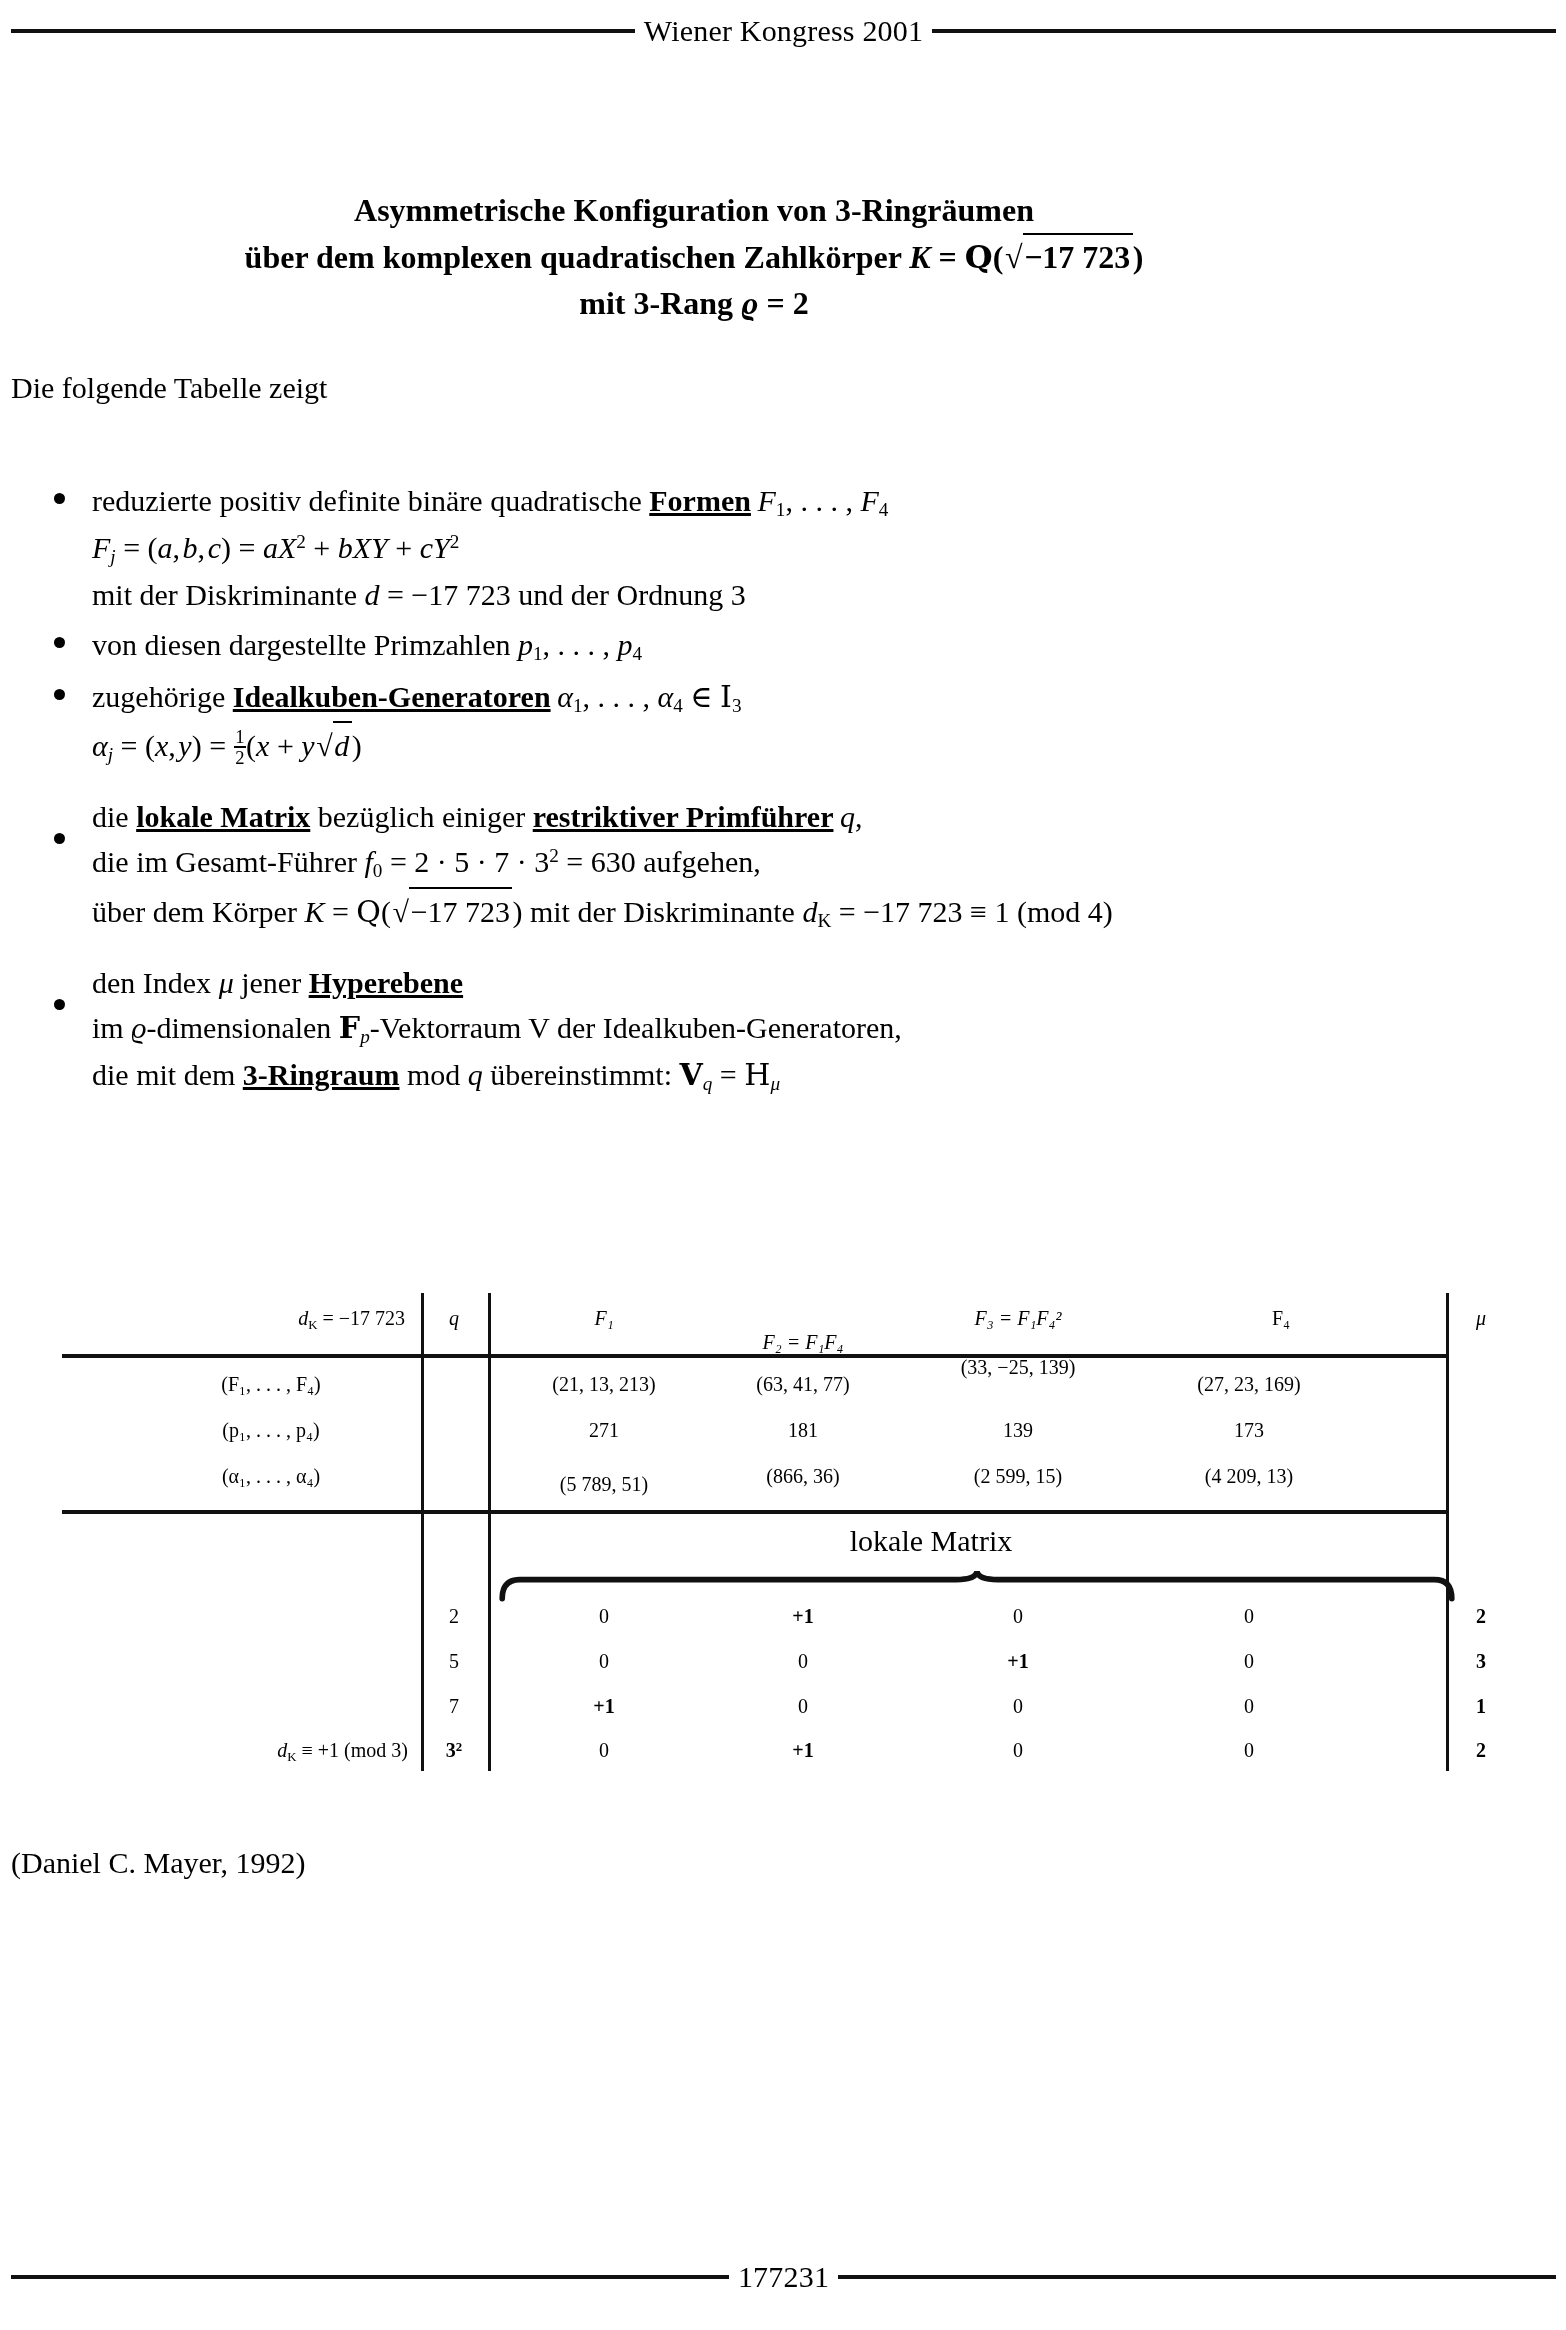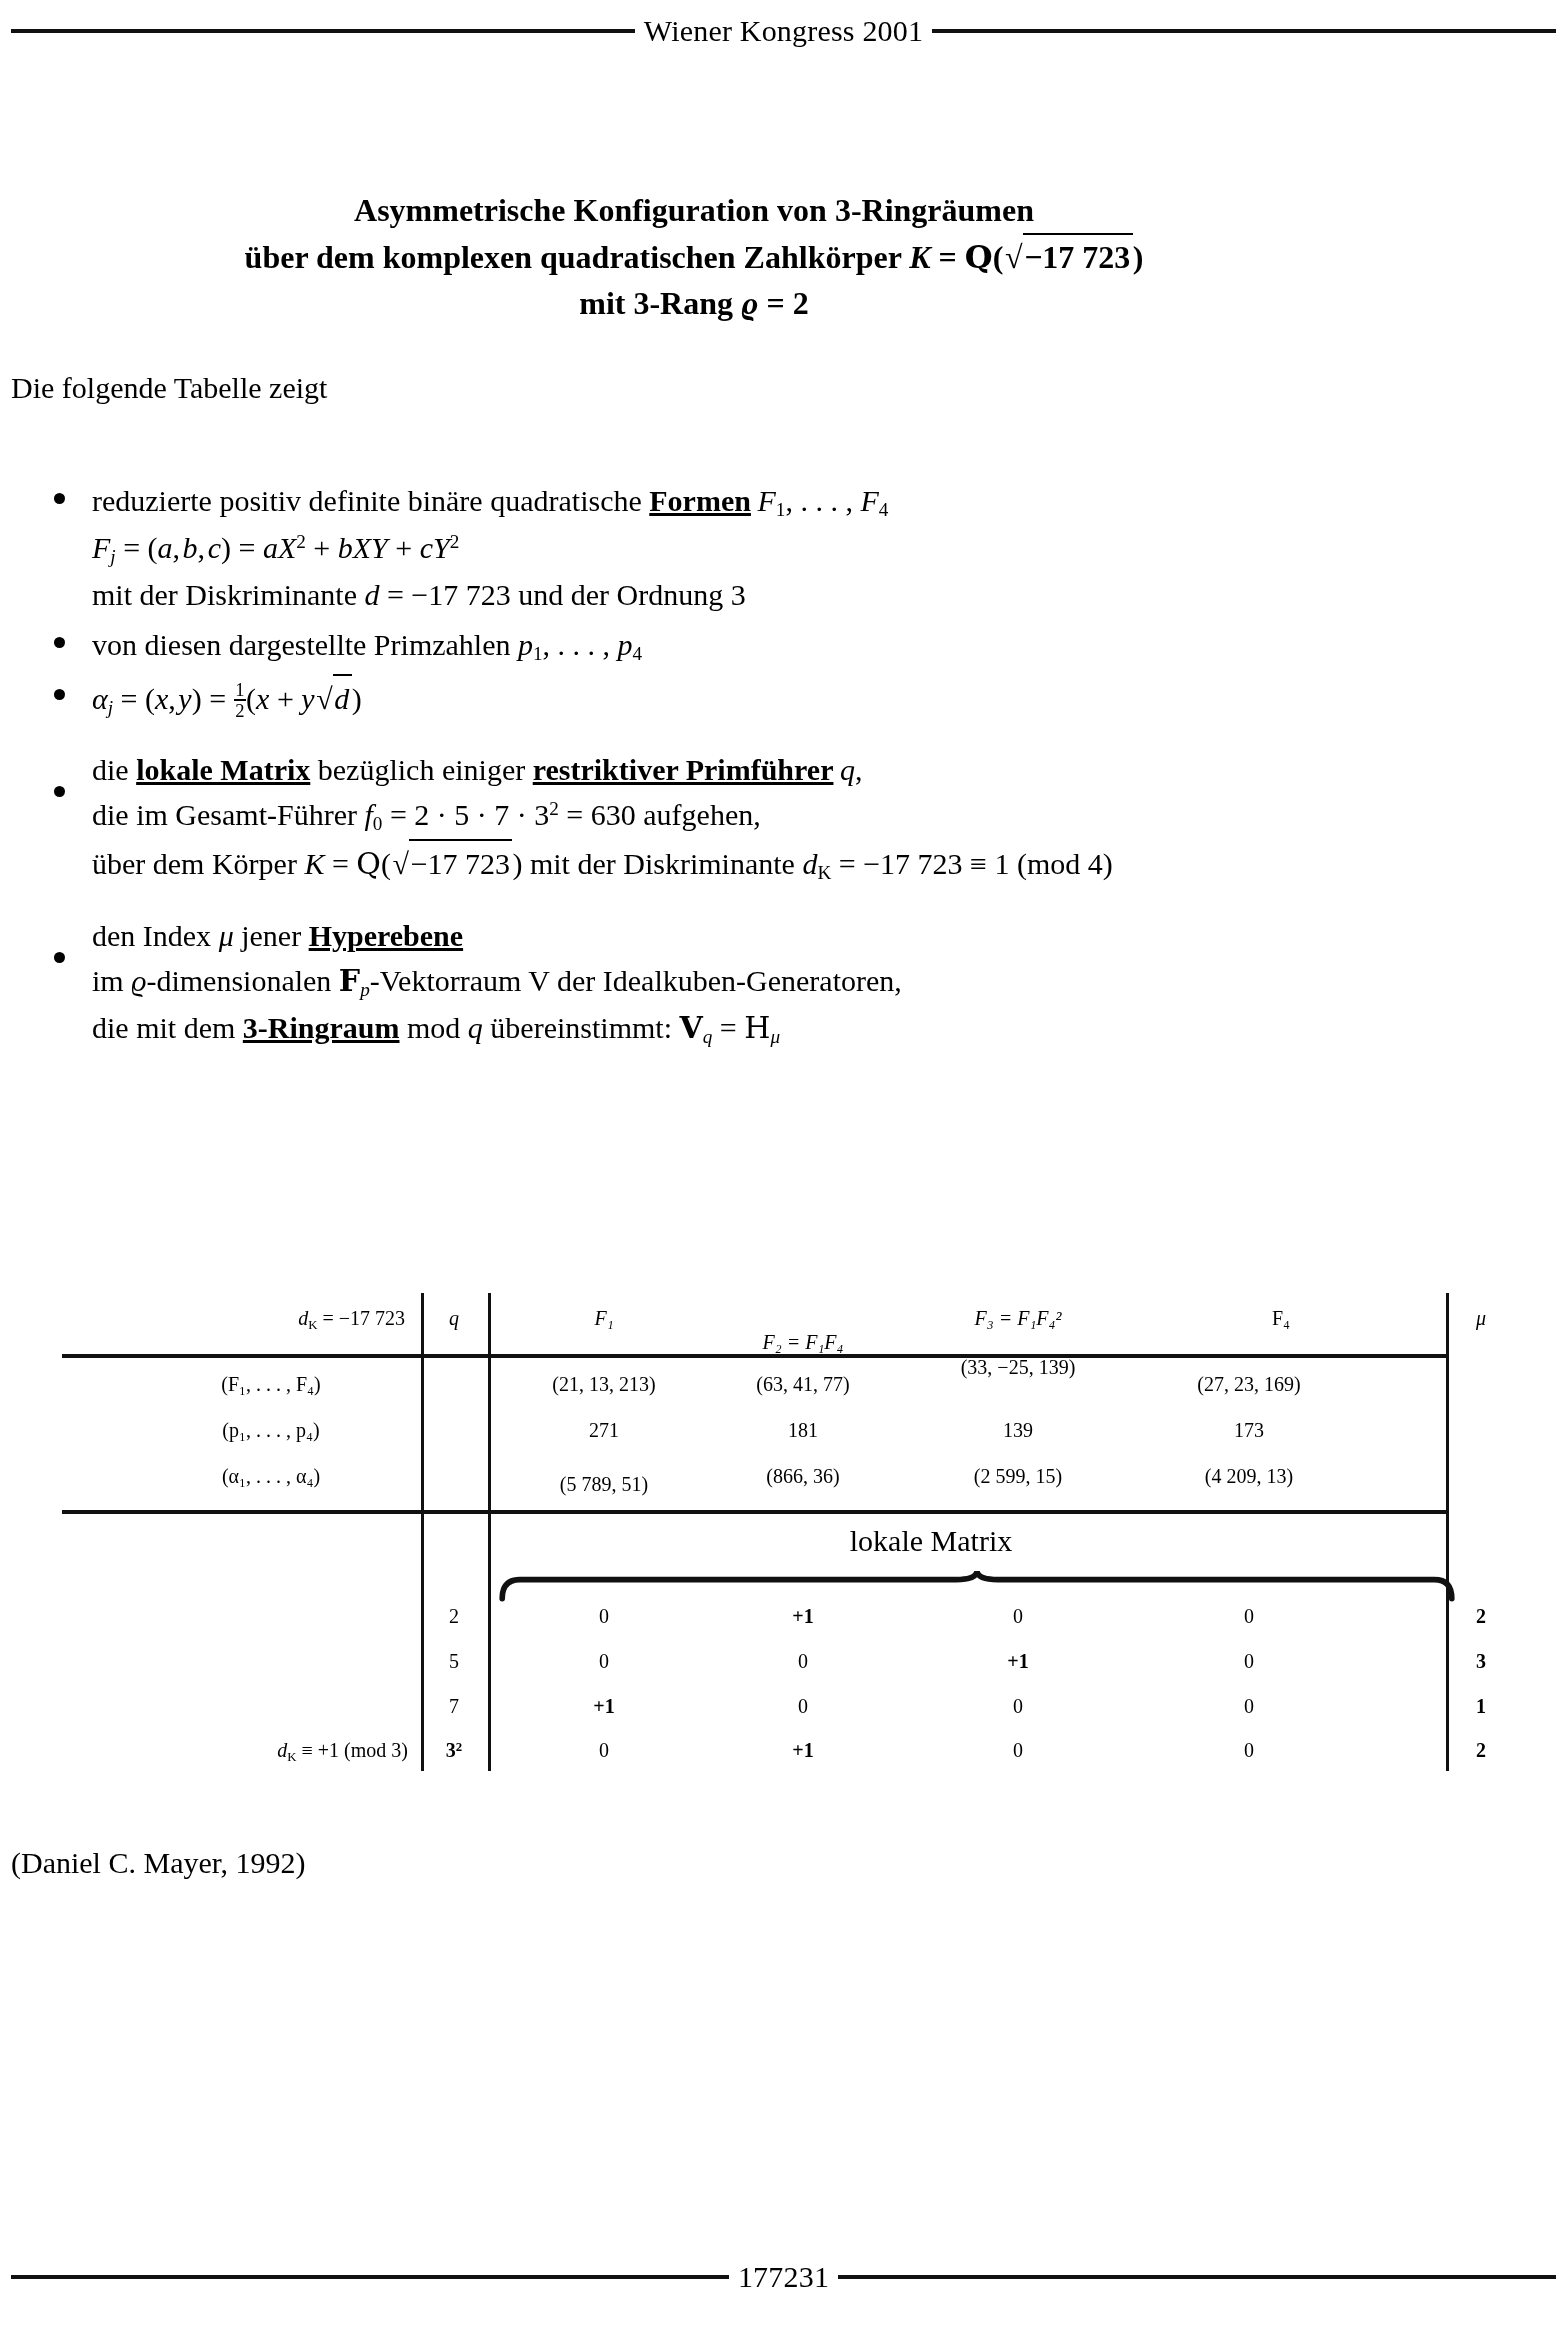--- a/index.html
+++ b/index.html
@@ -110,20 +110,21 @@
       <span class="ln"><span>mit der Diskriminante </span><i class="mv">d</i><span> = −17 723 und der Ordnung 3</span></span>
     </li>
 
     <li>
       <span class="dot"></span>
       <span class="ln"><span>von diesen dargestellte Primzahlen </span><i class="mv">p</i><sub>1</sub><span>, . . . , </span><i class="mv">p</i><sub>4</sub></span>
     </li>
 
     <li>
       <span class="dot"></span>
+      <span class="ln"><span>zugehörige </span><span class="bu">Idealkuben-Generatoren</span><span class="thin"></span><i class="mv">α</i><sub>1</sub><span>, . . . , </span><i class="mv">α</i><sub>4</sub><span> ∈ </span><span class="bbsym">I</span><sub>3</sub></span>
       <span class="ln"><i class="mv">α</i><sub><i class="mv">j</i></sub> = (<i class="mv">x</i>, <i class="mv">y</i>) = <span class="frac"><span class="num">1</span><span class="den">2</span></span>(<i class="mv">x</i> + <i class="mv">y</i><span class="sqrt">√<span class="radicand"><i class="mv">d</i></span></span>)</span>
     </li>
 
     <li class="gap-top">
       <span class="dot" style="top:39px;"></span>
       <span class="ln"><span>die </span><span class="bu">lokale Matrix</span><span> bezüglich einiger </span><span class="bu">restriktiver Primführer</span><span class="thin"></span><i class="mv">q</i><span>,</span></span>
       <span class="ln"><span>die im Gesamt-Führer </span><i class="mv">f</i><sub>0</sub><span> = 2 · 5 · 7 · 3</span><sup>2</sup><span> = 630 aufgehen,</span></span>
       <span class="ln"><span>über dem Körper </span><i class="mv">K</i><span> = </span><span class="bbsym">Q</span>(<span class="sqrt">√<span class="radicand">−17 723</span></span>)<span> mit der Diskriminante </span><i class="mv">d</i><sub>K</sub><span> = −17 723 ≡ 1 (mod 4)</span></span>
     </li>
 

